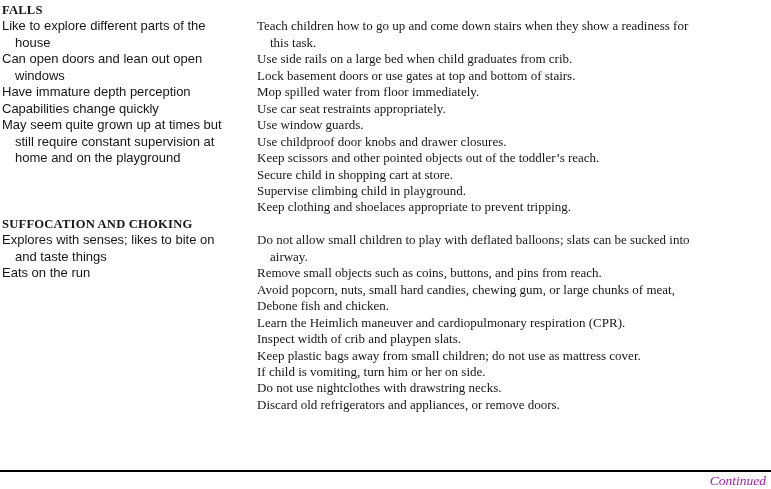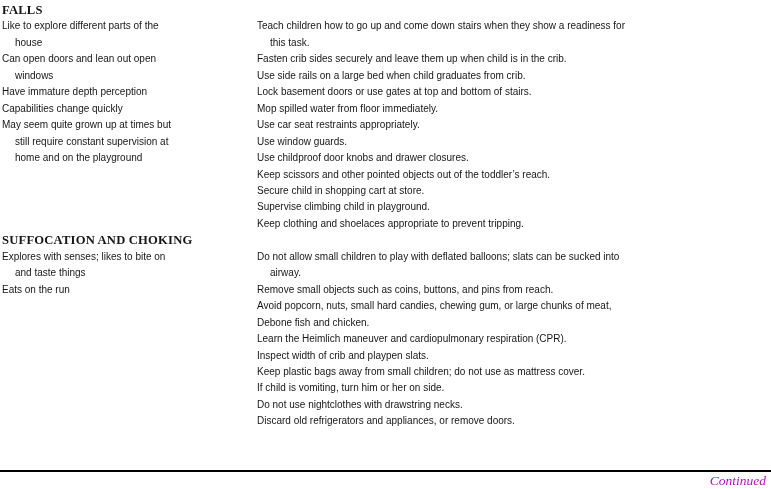--- a/index.html
+++ b/index.html
@@ -16,24 +16,24 @@
     font-size: 12.6px;
     line-height: 16.45px;
     padding-left: 2px;
     letter-spacing: 0.2px;
     white-space: nowrap;
     font-family: Liberation Serif, serif;
   }
   .section-row { display: flex; align-items: flex-start; }
   .col { }
   .col-left { flex: 0 0 254px; width: 254px; padding-left: 2px; }
-  .col-right { flex: 1 1 auto; padding-left: 3px; padding-right: 2px; }
+  .col-right { flex: 1 1 auto; padding-left: 3px; padding-right: 2px; font-family: Liberation Serif, serif; }
   .item { }
   .line {
-    font-size: 10px;
+    font-size: 13px;
     line-height: 16.45px;
     white-space: nowrap;
   }
   .line.cont { padding-left: 13px; }
   .footer-rule {
     position: absolute;
     left: 0; right: 0; top: 470px;
     border-top: 2px solid #000000;
   }
   .continued {
@@ -70,23 +70,20 @@
           <div class="item">
             <div class="line">May seem quite grown up at times but</div>
             <div class="line cont">still require constant supervision at</div>
             <div class="line cont">home and on the playground</div>
           </div>
         </div>
         <div class="col col-right">
           <div class="item">
             <div class="line">Teach children how to go up and come down stairs when they show a readiness for</div>
             <div class="line cont">this task.</div>
-          </div>
-          <div class="item">
-            <div class="line">Fasten crib sides securely and leave them up when child is in the crib.</div>
           </div>
           <div class="item">
             <div class="line">Use side rails on a large bed when child graduates from crib.</div>
           </div>
           <div class="item">
             <div class="line">Lock basement doors or use gates at top and bottom of stairs.</div>
           </div>
           <div class="item">
             <div class="line">Mop spilled water from floor immediately.</div>
           </div>

